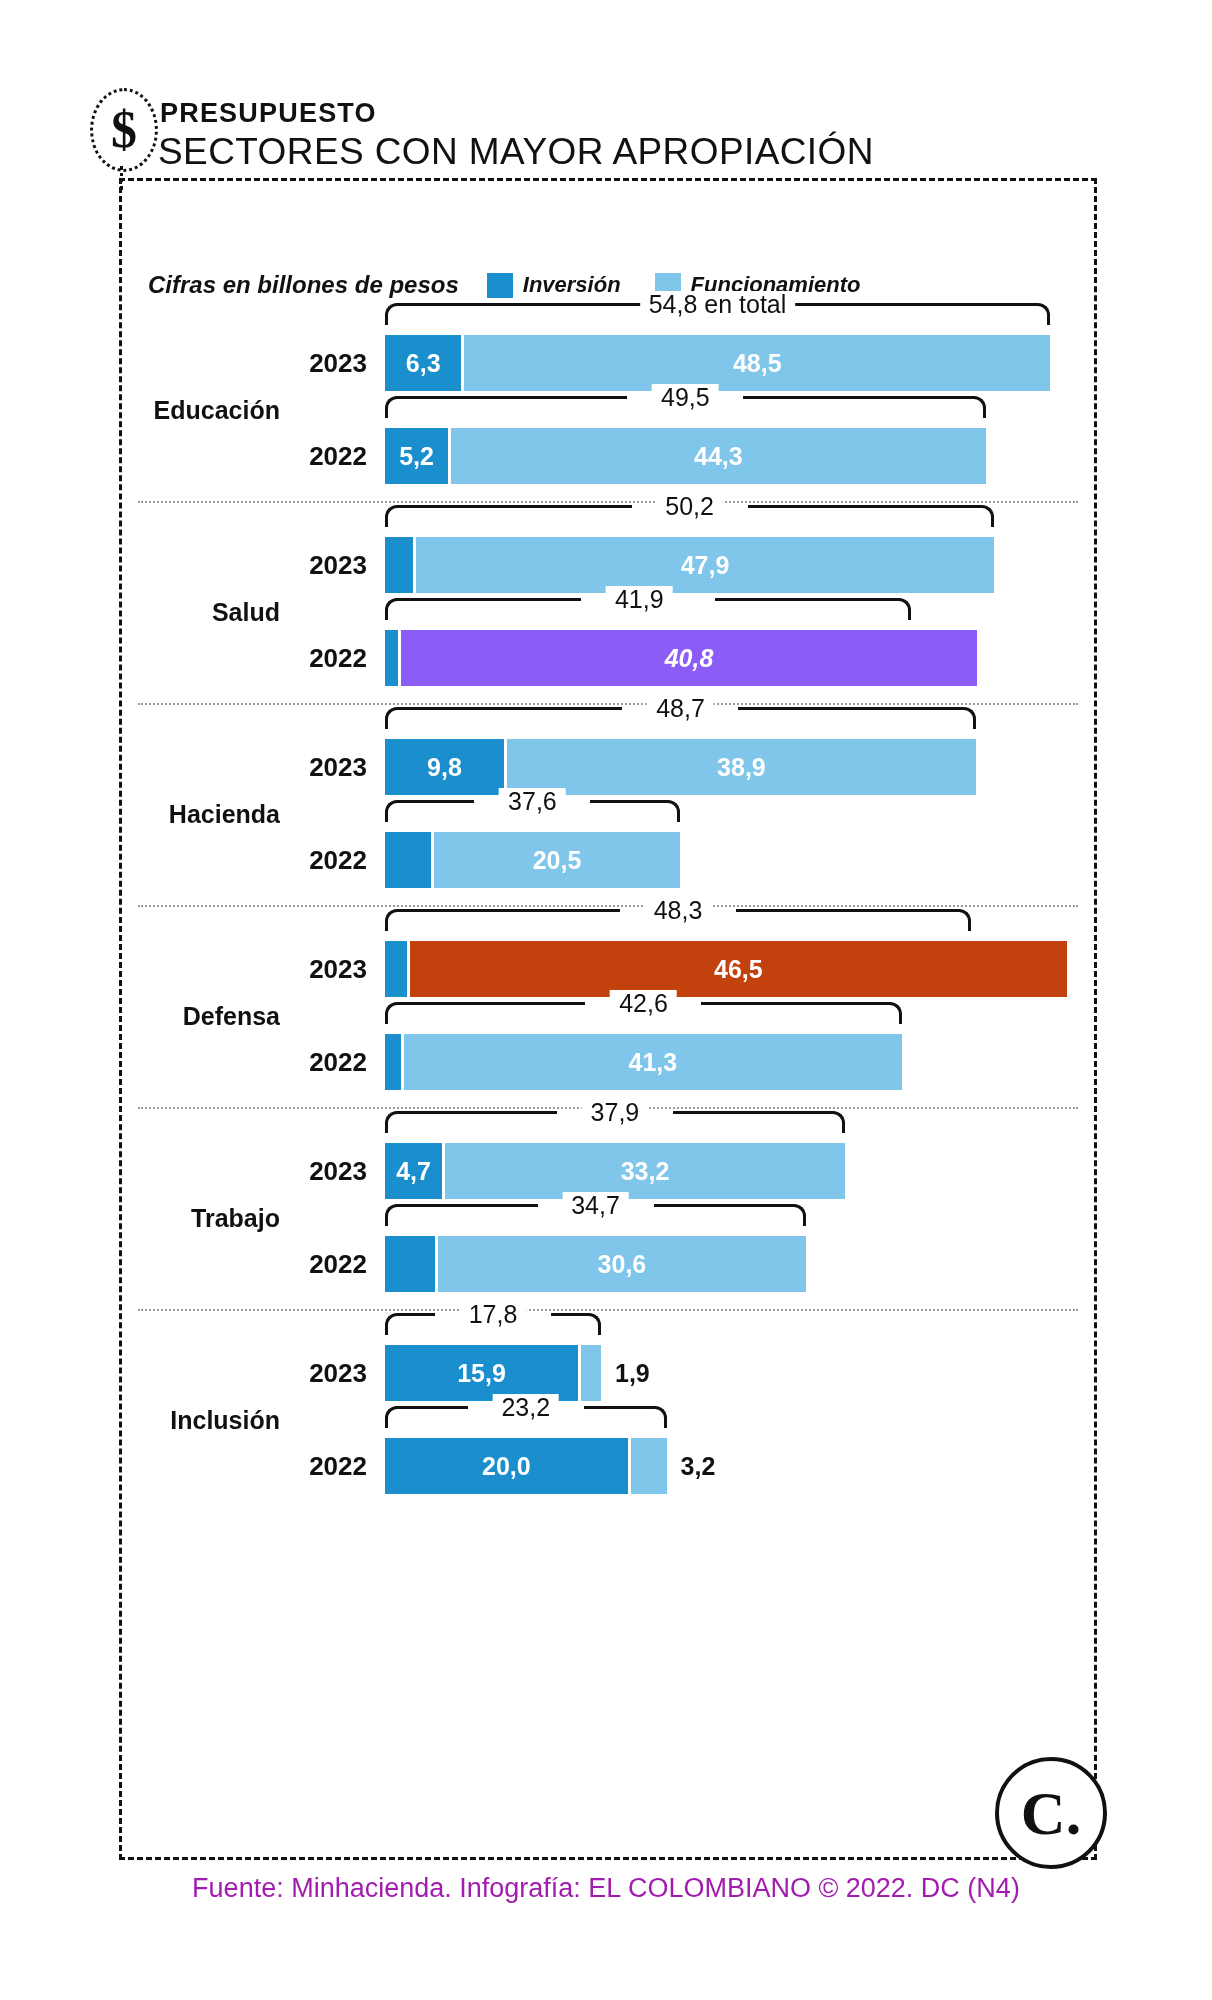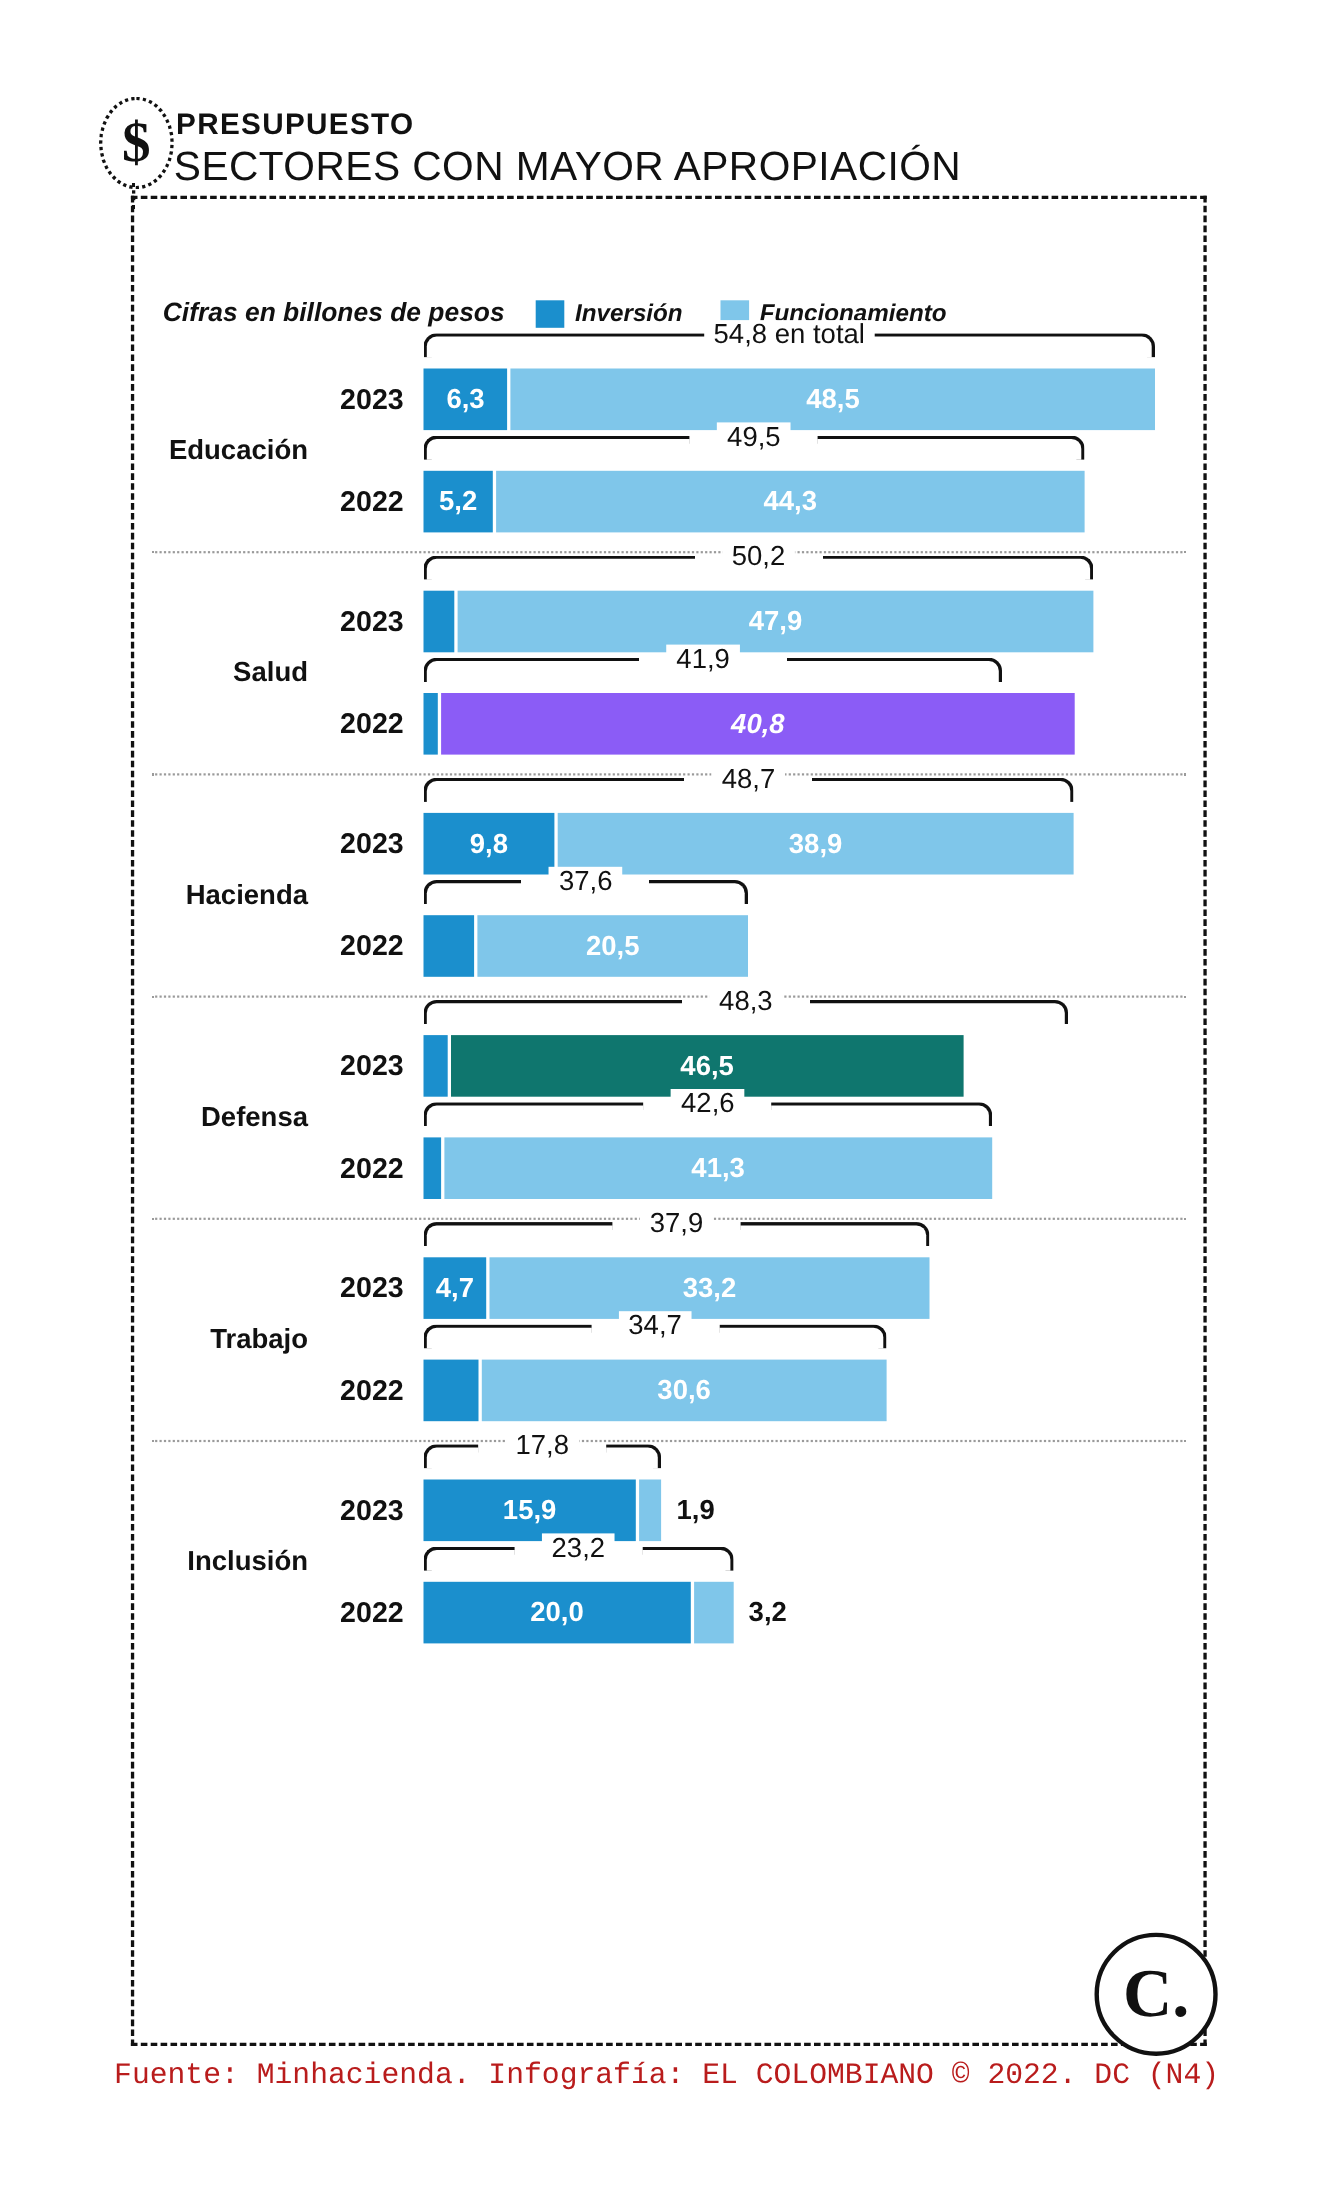--- a/index.html
+++ b/index.html
@@ -94,21 +94,21 @@
     position:absolute;left:995px;top:1757px;width:104px;height:104px;
     border:4px solid #111;border-radius:50%;background:#fff;
     display:flex;align-items:center;justify-content:center;
     font-family:"Liberation Serif",serif;font-weight:bold;font-size:62px;
     color:#111;line-height:1;
   }
 
   
   #footer{
     position:absolute;left:0;top:1873px;width:1212px;text-align:center;
-    font-size:27px;color:#b91c1c;font-family:Liberation Mono, monospace;
+    font-size:27px;color:#a21caf;
   }
 </style>
 </head>
 <body>
 
 <div id="header">
   <div id="dollar-badge">$</div>
   <div id="badge-stem"></div>
   <div id="kicker">PRESUPUESTO</div>
   <div id="maintitle">SECTORES CON MAYOR APROPIACIÓN</div>
@@ -215,21 +215,21 @@
     <div class="sector-label" style="left: 150px; width: 130px; top: 1015.5px;">Defensa</div>
     <div class="bracket" style="left: 385px; width: 586.122px; top: 909px;">
       <div class="seg-l" style="width: 235.061px;"></div>
       <div class="seg-r" style="width: 235.061px;"></div>
       <div class="tot" style="left: 293.061px;">48,3</div>
     </div>
     <div class="year-label" style="left: 267px; width: 100px; top: 969px;">2023</div>
     <div class="bar-row" style="left: 385px; top: 941px; width: 586.122px;">
       <div class="outside-left" style="left: 33.8431px; color: rgb(27, 143, 205);">1,8</div>
       <div class="seg" style="left: 0px; width: 21.8431px; background: rgb(27, 143, 205);"></div>
-      <div class="seg" style="left: 24.8431px; width: 466px; background: #0f766e;">
+      <div class="seg" style="left: 24.8431px; width: 657px; background: #c2410c;">
         <span class="v">46,5</span>
       </div>
     </div>
     <div class="bracket" style="left: 385px; width: 516.953px; top: 1002px;">
       <div class="seg-l" style="width: 200.476px;"></div>
       <div class="seg-r" style="width: 200.476px;"></div>
       <div class="tot" style="left: 258.476px;">42,6</div>
     </div>
     <div class="year-label" style="left: 267px; width: 100px; top: 1062px;">2022</div>
     <div class="bar-row" style="left: 385px; top: 1034px; width: 516.953px;">

